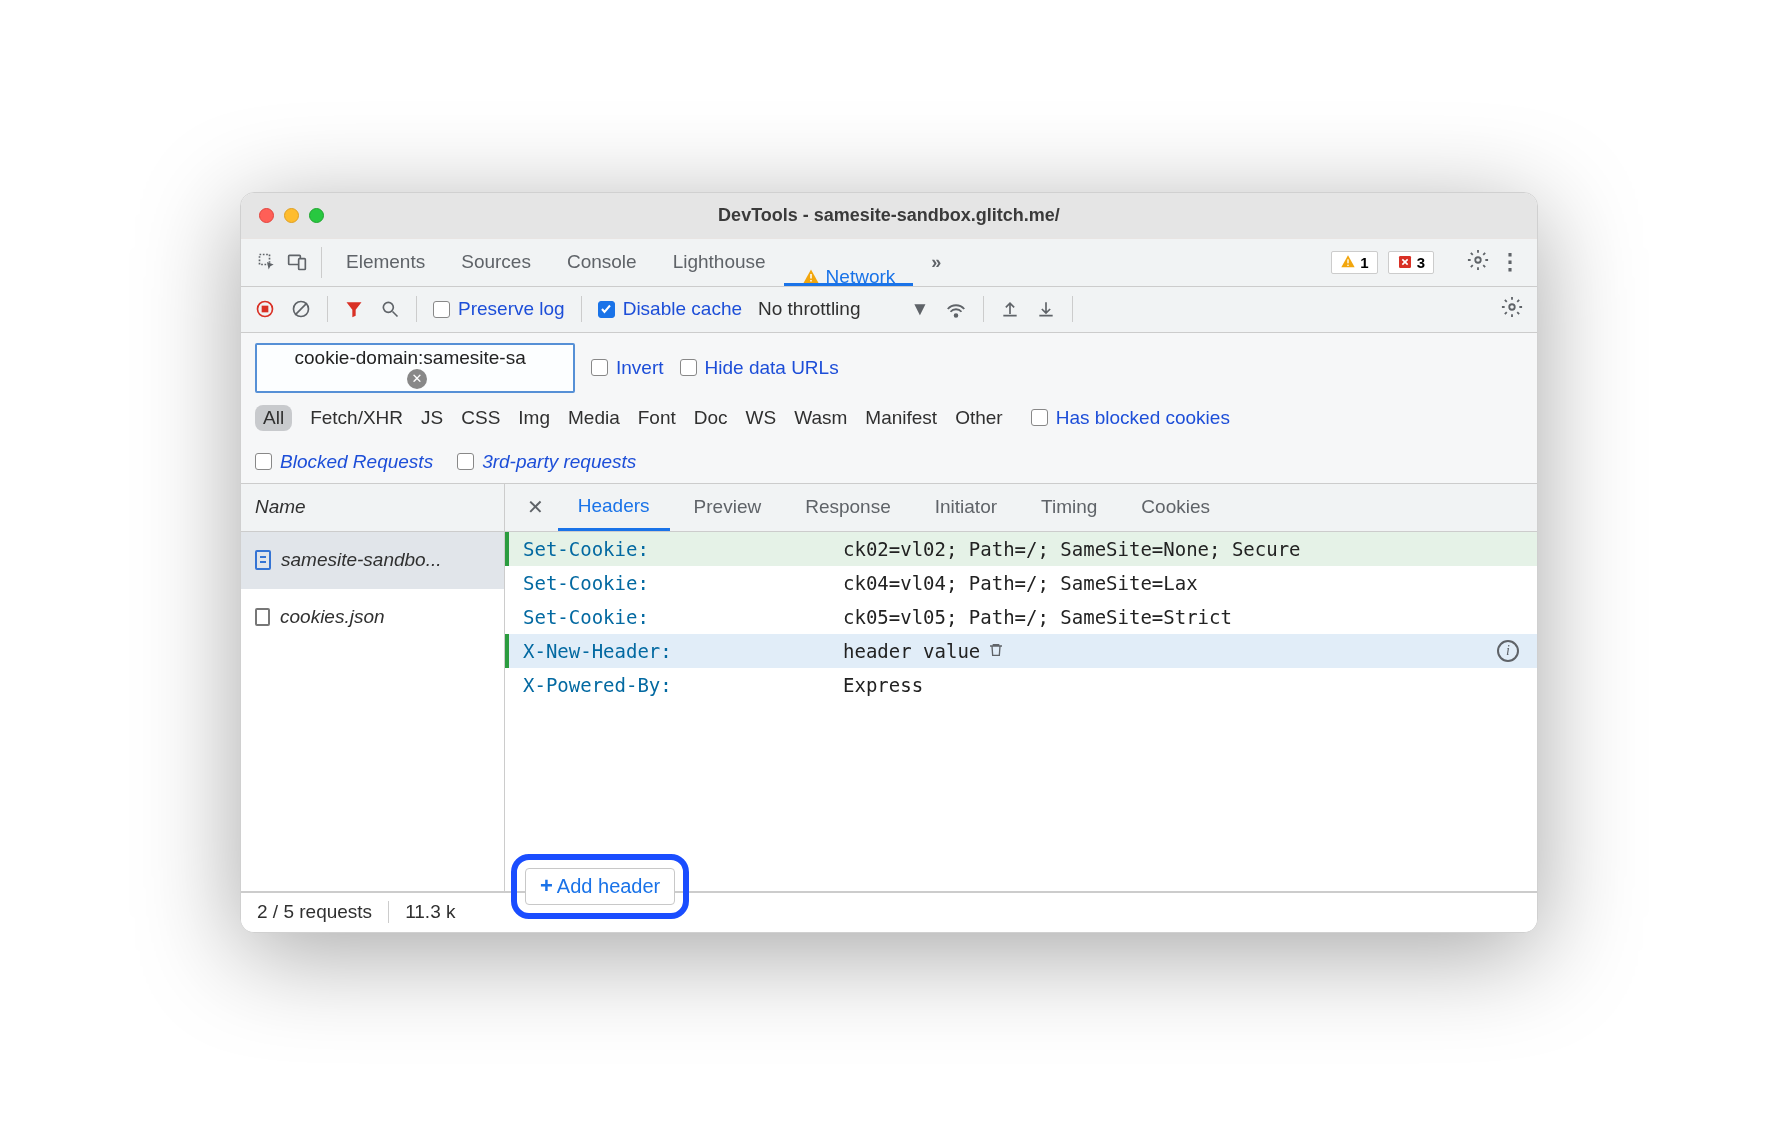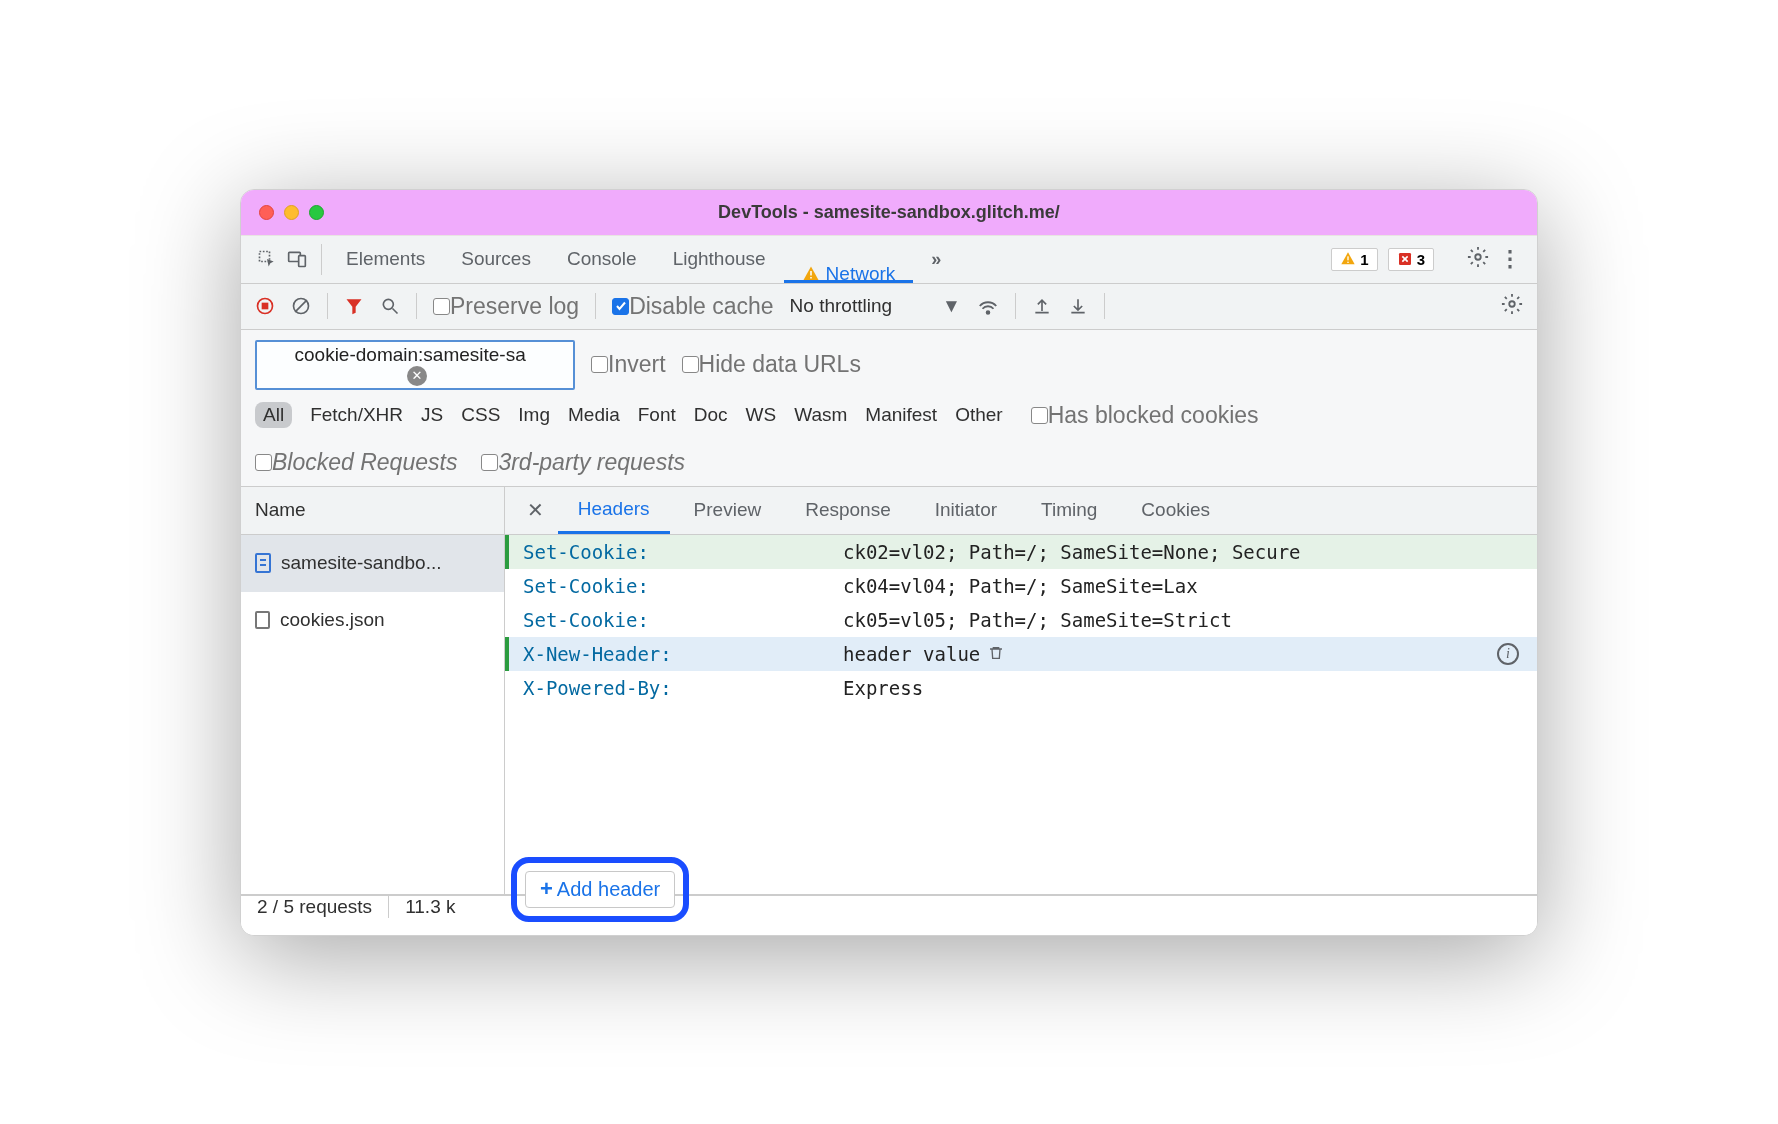--- a/index.html
+++ b/index.html
@@ -17,21 +17,21 @@
 .window {
   width: 1298px;
   background: #fff;
   border-radius: 14px;
   overflow: hidden;
   border: 1px solid #d0d0d0;
   position: relative;
 }
 .titlebar {
   height: 46px;
-  background: #f0abfc;
+  background: #e5e5e5;
   display: flex;
   align-items: center;
   padding: 13px 18px;
   border-bottom: 1px solid #e8e4e2;
   position: relative;
 }
 .traffic { display: flex; gap: 10px; }
 .tl { width: 15px; height: 15px; border-radius: 50%; }
 .tl.red { background: #ff5f57; border: 1px solid #e2443d; }
 .tl.yellow { background: #febc2e; border: 1px solid #dfa023; }
@@ -90,21 +90,21 @@
 }
 .sep-v { width: 1px; height: 26px; background: #ccc; }
 .tool-icon { color: #5f6368; display: flex; align-items: center; justify-content: center; }
 .checkbox {
   width: 17px; height: 17px; border: 1.5px solid #888; border-radius: 3px;
   display: inline-flex; align-items: center; justify-content: center;
   background: #fff;
 }
 .checkbox.checked { background: #1a73e8; border-color: #1a73e8; }
 .checkbox.checked svg { stroke: #fff; }
-.chk-label { font-size: 23px; color: #737373; display: flex; align-items: center; gap: 0; }
+.chk-label { font-size: 19px; color: #1d4ed8; display: flex; align-items: center; gap: 8px; }
 .throttle { font-size: 19px; color: #303030; display: flex; align-items: center; gap: 10px; }
 
 .filterbar {
   background: #f6f7f8;
   border-bottom: 1px solid #ccc;
   padding: 10px 14px;
 }
 .filter-row1 { display: flex; align-items: center; gap: 16px; margin-bottom: 12px; }
 .filter-input-wrap {
   display: flex; align-items: center;
@@ -130,21 +130,21 @@
 }
 .type-pill.active {
   background: #c8cacd;
   padding: 2px 8px; border-radius: 8px;
 }
 .filter-row3 { display: flex; align-items: flex-end; gap: 24px; font-style: italic; }
 
 .content { display: flex; height: 408px; border-bottom: 1px solid #ccc; position: relative;}
 .sidebar {
   width: 264px; border-right: 1px solid #ccc;
-  display: flex; flex-direction: column;
+  display: flex; flex-direction: column; font-style: italic;
 }
 .sidebar-head {
   height: 48px; background: #f1f3f4;
   border-bottom: 1px solid #ccc;
   display: flex; align-items: center;
   padding: 0 14px; font-size: 19px; color: #303030;
 }
 .req-item {
   height: 57px; display: flex; align-items: center; gap: 10px;
   padding: 0 14px; font-size: 19px; color: #303030;
@@ -198,21 +198,21 @@
 }
 .add-header-btn {
   border: 1px solid #c8c8c8; background: #fff; border-radius: 4px;
   padding: 6px 14px; font-size: 20px; color: #1a73e8;
   display: flex; align-items: center; gap: 4px; cursor: pointer;
   font-family: -apple-system, sans-serif;
 }
 
 .statusbar {
   height: 40px; border-top: 1px solid #ccc;
-  display: flex; padding: 0 16px;
+  display: flex; align-items: center; padding: 0 16px;
   font-size: 19px; color: #303030; gap: 16px; background: #fff;
 }
 .stat-sep { width: 1px; height: 22px; background: #ccc; }
 
 svg.sicon { width: 20px; height: 20px; }
 </style>
 </head>
 <body>
 
 <div class="shadow-wrap">

